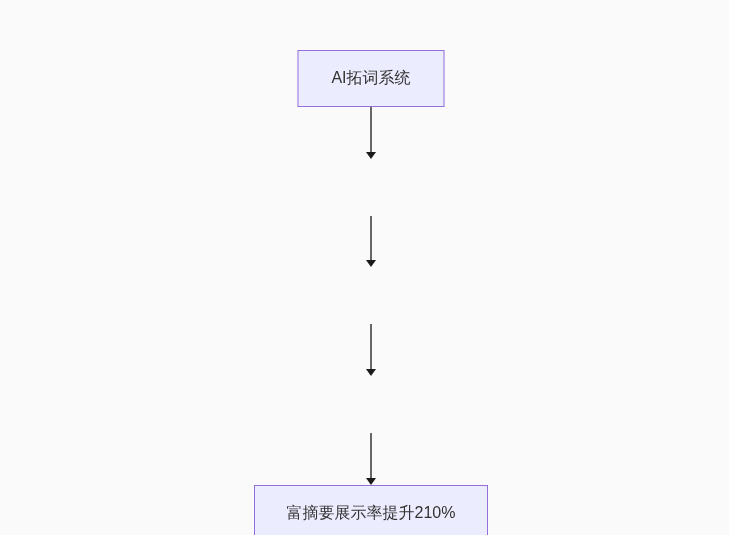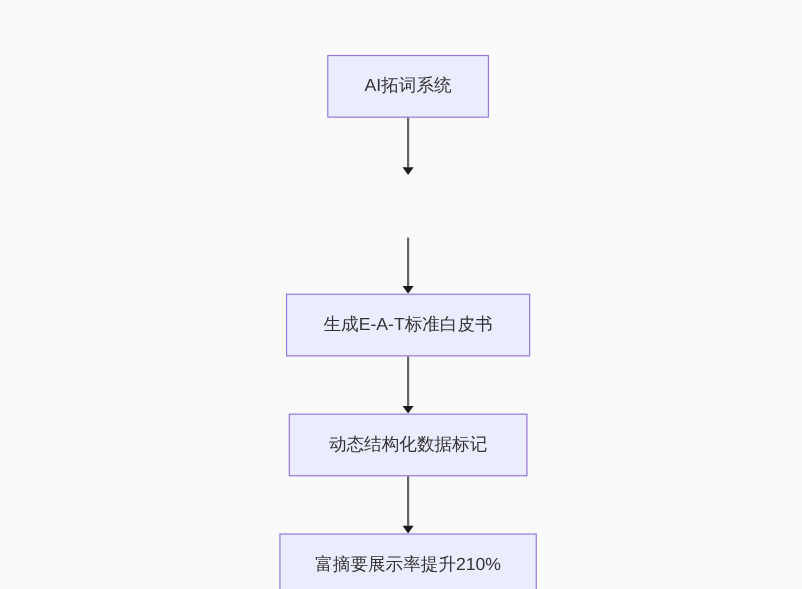--- a/index.html
+++ b/index.html
@@ -76,32 +76,26 @@
     <div class="line" style="background: rgb(102, 102, 102);"></div>
     <div class="head" style="border-top-color: rgb(26, 26, 26);"></div>
   </div>
 
 
   <div class="arrow a2">
     <div class="line" style="background: rgb(102, 102, 102);"></div>
     <div class="head" style="border-top-color: rgb(26, 26, 26);"></div>
   </div>
 
-  <div class="node n3" style="background: rgb(236, 236, 255); border-color: rgb(147, 112, 219); color: rgb(51, 51, 51);">
-    <span>生成E-A-T标准白皮书</span>
-  </div>
 
   <div class="arrow a3">
     <div class="line" style="background: rgb(102, 102, 102);"></div>
     <div class="head" style="border-top-color: rgb(26, 26, 26);"></div>
   </div>
 
-  <div class="node n4" style="background: rgb(236, 236, 255); border-color: rgb(147, 112, 219); color: rgb(51, 51, 51);">
-    <span>动态结构化数据标记</span>
-  </div>
 
   <div class="arrow a4">
     <div class="line" style="background: rgb(102, 102, 102);"></div>
     <div class="head" style="border-top-color: rgb(26, 26, 26);"></div>
   </div>
 
   <div class="node n5" style="background: rgb(236, 236, 255); border-color: rgb(147, 112, 219); color: rgb(51, 51, 51);">
     <span>富摘要展示率提升210%</span>
   </div>
 

